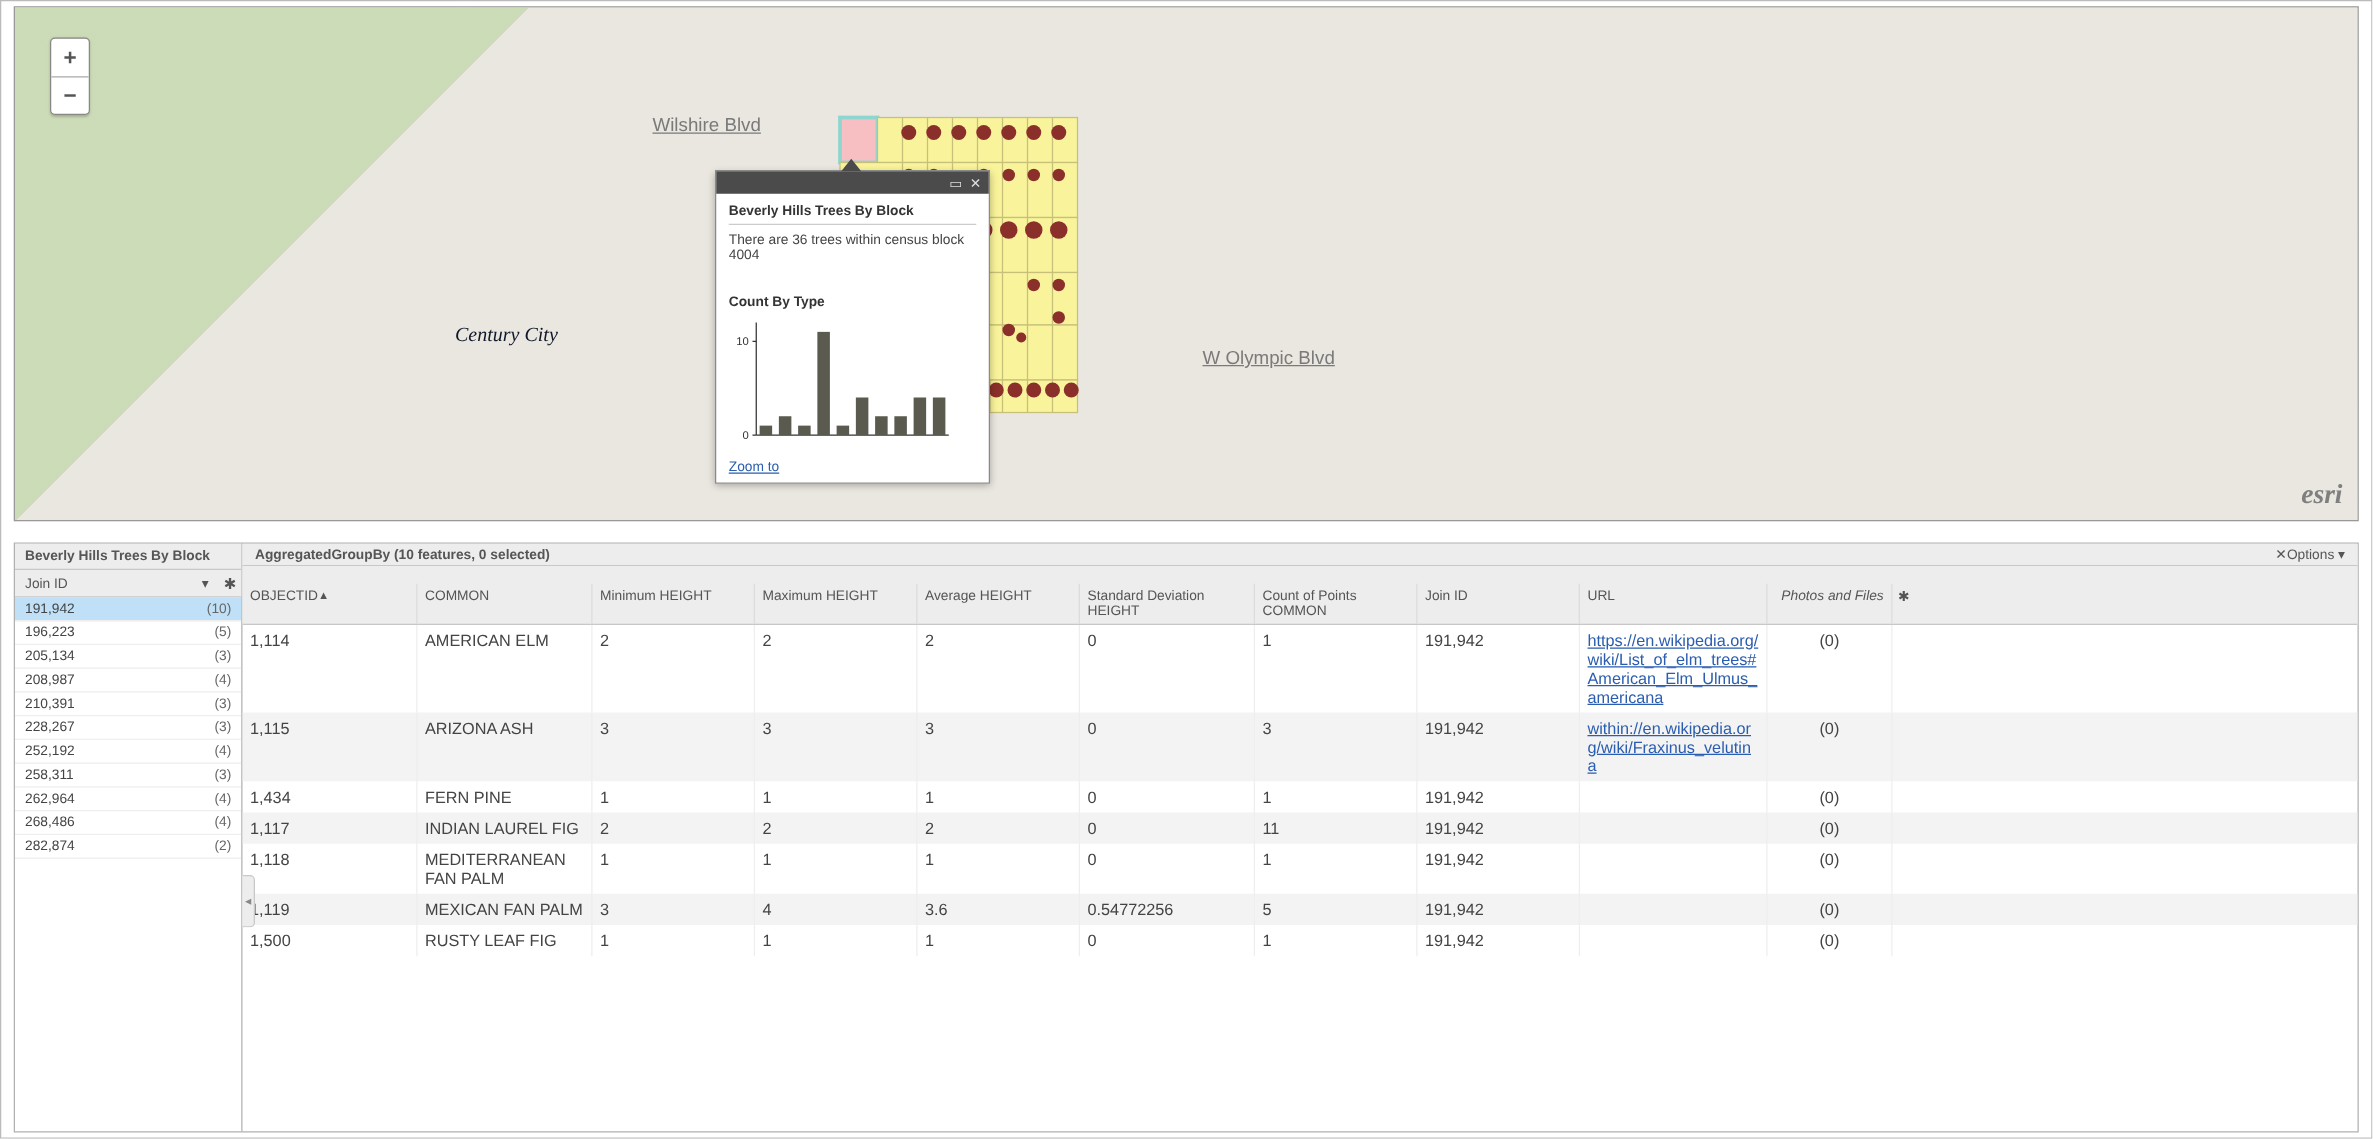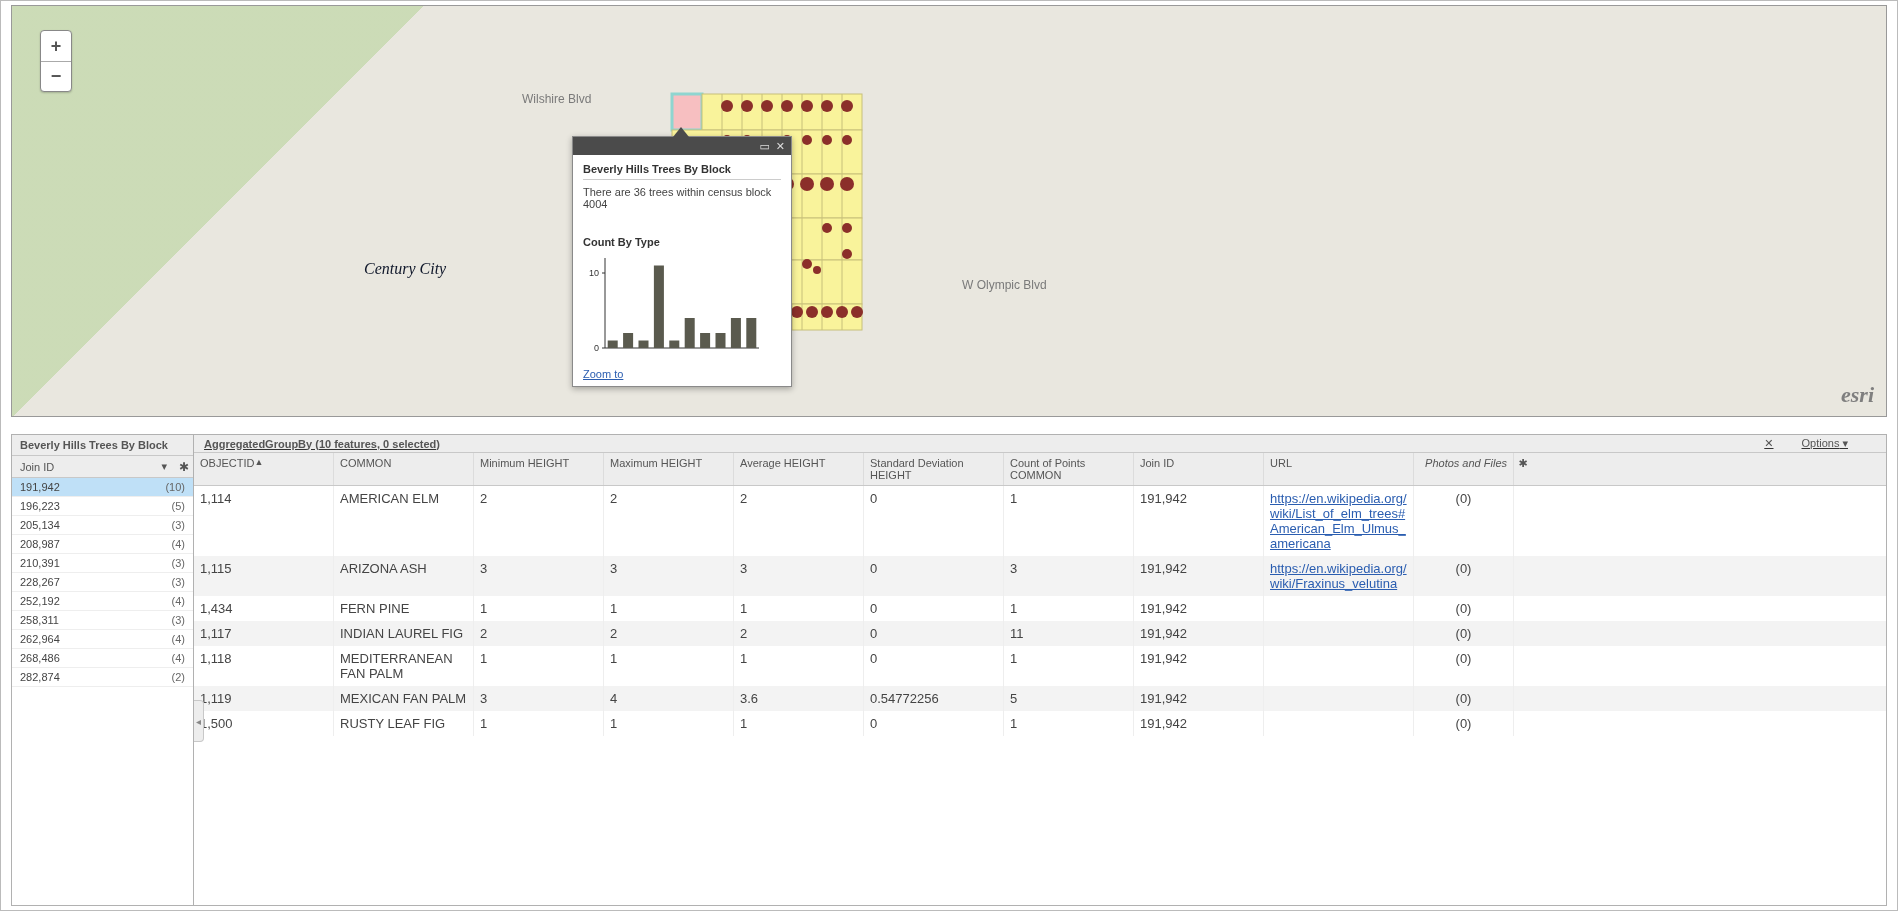--- a/index.html
+++ b/index.html
@@ -8,21 +8,21 @@
   
   .map-wrap { position: relative; width: calc(100% - 20px); height: 412px; margin: 4px 10px 4px 10px; border: 1px solid #999; background: #eeece4; overflow: hidden; }
   .map-bg { position:absolute; inset:0; background:
     linear-gradient(135deg, rgba(180,210,150,0.55) 0%, rgba(180,210,150,0.55) 18%, transparent 18%),
     linear-gradient(#e9e7df,#e9e7df);
   }
   .roads line { stroke:#c9c7bf; }
   .roads .major { stroke:#bdb9ab; stroke-width:4; }
   .roads .minor { stroke:#d4d2c8; stroke-width:2; }
   .map-label { position:absolute; font-family:Georgia,serif; color:#0f172a; font-style:italic; }
-  .map-label.small { font-size:12px; font-style:normal; font-family:Verdana,Arial,sans-serif; color:#7a7a7a; }
+  .map-label.small { font-size:15px; font-style:normal; font-family:Verdana,Arial,sans-serif; color:#7a7a7a;text-decoration:underline; }
   .zoom-ctrl { position:absolute; top:24px; left:28px; width:32px; background:#fff; border:1px solid #888; border-radius:4px; overflow:hidden; box-shadow:0 1px 2px rgba(0,0,0,.2); }
   .zoom-btn { width:100%; height:30px; display:flex; align-items:center; justify-content:center; font-size:18px; font-weight:bold; color:#555; cursor:pointer; }
   .zoom-btn + .zoom-btn { border-top:1px solid #aaa; }
   .esri-logo { position:absolute; bottom:8px; right:12px; font-family:Georgia,serif; font-weight:bold; font-style:italic; font-size:22px; color:#7f7f7f; }
   .attribution { position:absolute; bottom:6px; right:70px; font-size:10px; color:#555; background:rgba(255,255,255,.7); padding:1px 4px; }
   
   .layer-blocks { position:absolute; }
   .layer-blocks rect.block { fill:#f9f39b; stroke:#c7c07a; stroke-width:1; }
   .layer-blocks rect.sel { fill:#f7bfc1; stroke:#8fd5d0; stroke-width:3; }
   .layer-blocks circle { fill:#8b2f2a; }
@@ -45,27 +45,27 @@
   .left-panel .col-head { display:flex; align-items:center; background:#ededed; border-bottom:1px solid #c8c8c8; }
   .left-panel .col-head .th { padding:4px 8px; font-size:11px; color:#555; font-weight:normal; }
   .left-panel .col-head .th.joinid { flex:1; }
   .left-panel .col-head .gear { width:18px; text-align:center; color:#555; font-size:12px; cursor:pointer; }
   .left-list { overflow-y:auto; flex:1; }
   .left-row { display:flex; padding:3px 8px; font-size:11px; color:#444; border-bottom:1px solid #eee; cursor:pointer; }
   .left-row.selected { background:#bfe0f7; }
   .left-row .jid { flex:1; }
   .left-row .cnt { color:#666; }
   .right-panel { flex:1; display:flex; flex-direction:column; min-width:0; }
-  .right-header { display:flex; align-items:center; background:#ededed; border-bottom:1px solid #c8c8c8; padding:2px 10px; gap:28px;text-decoration:underline; }
+  .right-header { display:flex; align-items:center; background:#ededed; border-bottom:1px solid #c8c8c8; padding:2px 10px; gap:0; }
   .right-header .title { font-size:11px; font-weight:bold; color:#555; }
   .right-header .spacer { flex:1; }
   .right-header .x, .right-header .opts { color:#555; cursor:pointer; font-size:11px; }
   .right-header .opts::after { content:" ▾"; }
   .grid-head { display:grid; grid-template-columns: 140px 140px 130px 130px 130px 140px 130px 130px 150px 100px 18px; background:#ededed; border-bottom:1px solid #c8c8c8; }
-  .grid-head .th { padding:4px 6px; font-size:11px; color:#555; border-right:1px solid #dcdcdc; display:flex; align-items:flex-start; }
+  .grid-head .th { padding:4px 6px; font-size:11px; color:#555; border-right:1px solid #dcdcdc; display:flex; align-items:flex-start;margin-top:14px; }
   .grid-head .th:last-child { justify-content:center; border-right:none; }
   .grid-head .sort::after { content:" ▲"; font-size:9px; }
   .grid-head .right { font-style:italic; justify-content:flex-end; }
   .grid-body { flex:1; overflow-y:scroll; }
   .grid-body::-webkit-scrollbar { width:14px; }
   .grid-body::-webkit-scrollbar-thumb { background:#c9c9c9; border:3px solid #f0f0f0; border-radius:8px; }
   .grid-body::-webkit-scrollbar-track { background:#f0f0f0; }
   .row { display:grid; grid-template-columns: 140px 140px 130px 130px 130px 140px 130px 130px 150px 100px; font-size:13px; color:#444; }
   .row:nth-child(even){ background:#f3f3f3; }
   .row .td { padding:5px 6px; border-right:1px solid #eee; word-break:break-word; }
@@ -301,21 +301,21 @@
           </div>
           <div class="row">
             <div class="td">1,115</div>
             <div class="td">ARIZONA ASH</div>
             <div class="td">3</div>
             <div class="td">3</div>
             <div class="td">3</div>
             <div class="td">0</div>
             <div class="td">3</div>
             <div class="td">191,942</div>
-            <div class="td"><a href="#">https://en.wikipedia.org/wiki/Fraxinus_velutina</a></div>
+            <div class="td"><a href="#">within://en.wikipedia.org/wiki/Fraxinus_velutina</a></div>
             <div class="td center">(0)</div>
           </div>
           <div class="row">
             <div class="td">1,434</div>
             <div class="td">FERN PINE</div>
             <div class="td">1</div>
             <div class="td">1</div>
             <div class="td">1</div>
             <div class="td">0</div>
             <div class="td">1</div>

